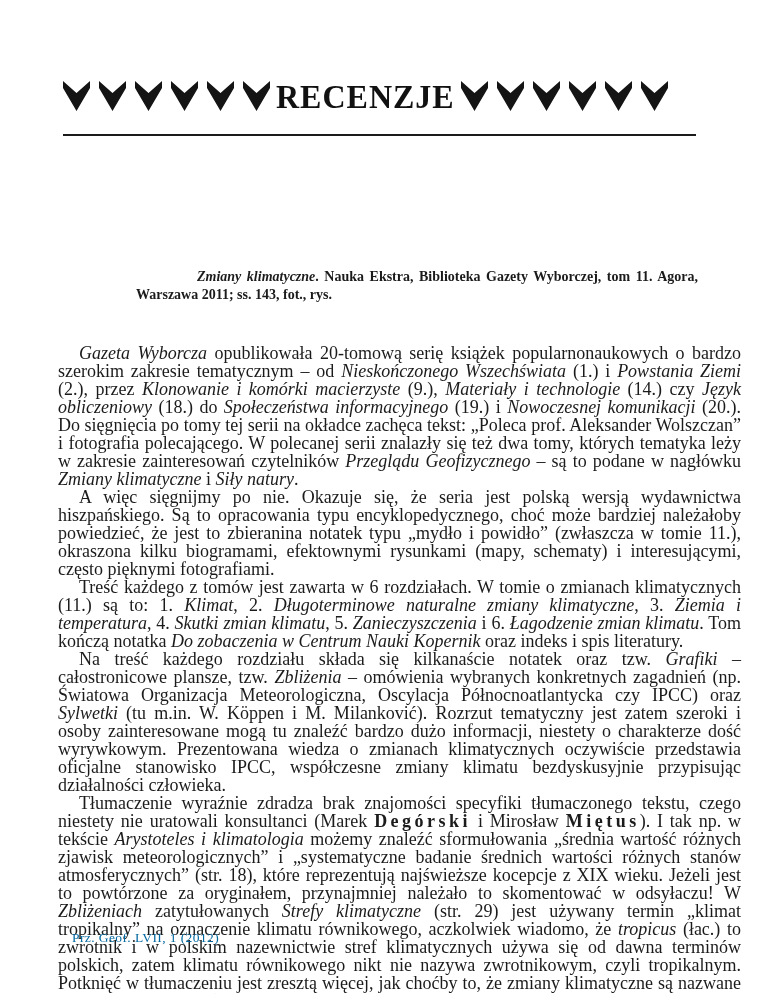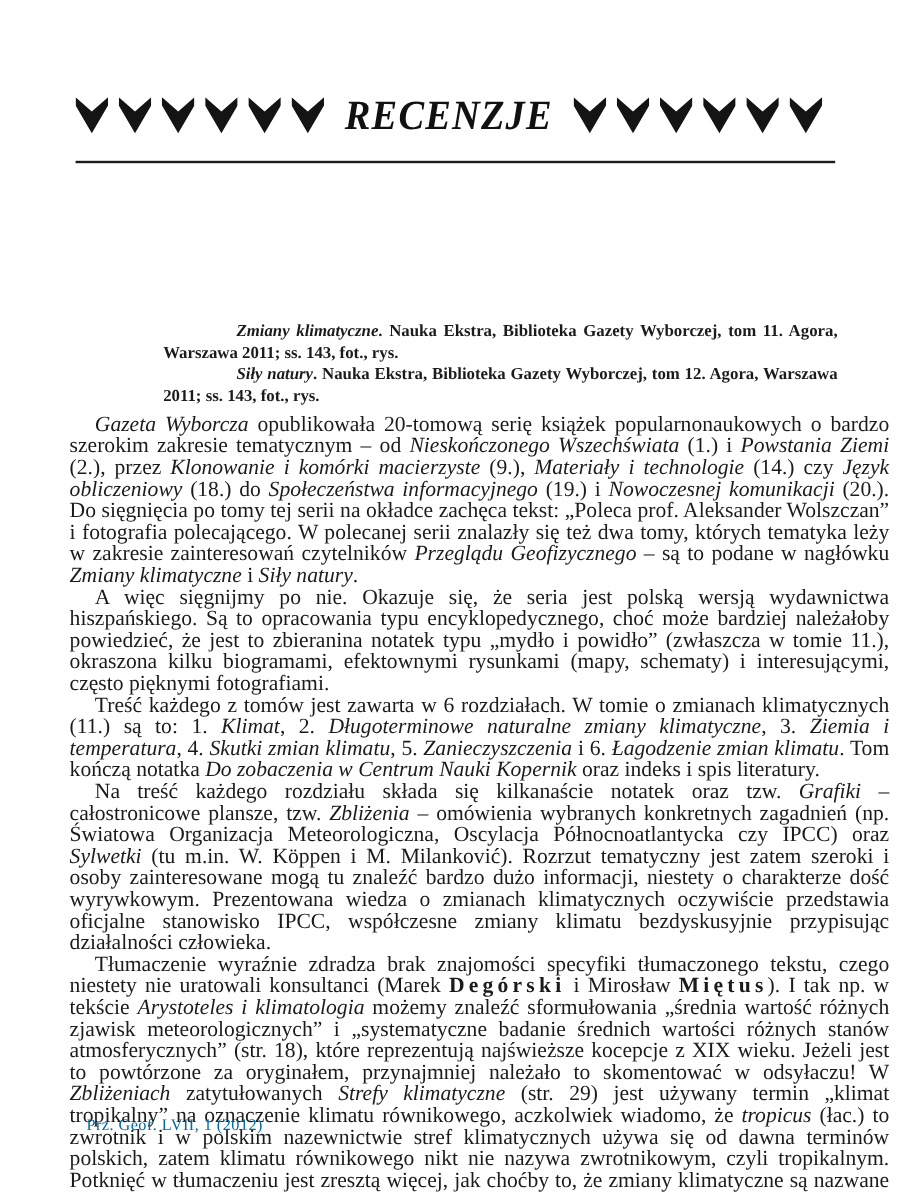--- a/index.html
+++ b/index.html
@@ -13,22 +13,21 @@
     overflow: hidden;
   }
   .header {
     position: absolute;
     top: 76px;
     left: 63px;
     width: 622px;
     height: 40px;
     display: flex;
     align-items: center;
-    justify-content: space-between;
-    font-style: italic;
+    justify-content: flex-start;
   }
   .ornaments { display: flex; gap: 9px; align-items: center; }
   .ornaments svg { display: block; }
   .ornaments polygon { fill: #141414; }
   .title {
     font-weight: bold;
     font-size: 32px;
     letter-spacing: 1px;
     line-height: 1;
     color: #111111;
@@ -123,21 +122,20 @@
         <svg width="27" height="30" viewBox="0 0 27 30" aria-hidden="true">
         <polygon points="0,0 13.5,12 27,0 27,7 13.5,30 0,7"></polygon>
       </svg>
       </div>
   </div>
 
   <div class="rule"></div>
 
   <div class="citations" id="citations">
       <p><em>Zmiany klimatyczne</em><span>. Nauka Ekstra, Biblioteka Gazety Wyborczej, tom 11. Agora, Warszawa 2011; ss. 143, fot., rys.</span></p>
-      <p><em>Siły natury</em><span>. Nauka Ekstra, Biblioteka Gazety Wyborczej, tom 12. Agora, Warszawa 2011; ss. 143, fot., rys.</span></p>
     </div>
 
   <div class="body-text" id="body-text">
       <p><em>Gazeta Wyborcza</em><span> opublikowała 20-tomową serię książek popularnonaukowych o bardzo szerokim zakresie tematycznym – od </span><em>Nieskończonego Wszechświata</em><span> (1.) i </span><em>Powstania Ziemi</em><span> (2.), przez </span><em>Klonowanie i komórki macierzyste</em><span> (9.), </span><em>Materiały i technologie</em><span> (14.) czy </span><em>Język obliczeniowy</em><span> (18.) do </span><em>Społeczeństwa informacyjnego</em><span> (19.) i </span><em>Nowoczesnej komunikacji</em><span> (20.). Do sięgnięcia po tomy tej serii na okładce zachęca tekst: „Poleca prof. Aleksander Wolszczan” i fotografia polecającego. W polecanej serii znalazły się też dwa tomy, których tematyka leży w zakresie zainteresowań czytelników </span><em>Przeglądu Geofizycznego</em><span> – są to podane w nagłówku </span><em>Zmiany klimatyczne</em><span> i </span><em>Siły natury</em><span>.</span></p>
       <p><span>A więc sięgnijmy po nie. Okazuje się, że seria jest polską wersją wydawnictwa hiszpańskiego. Są to opracowania typu encyklopedycznego, choć może bardziej należałoby powiedzieć, że jest to zbieranina notatek typu „mydło i powidło” (zwłaszcza w tomie 11.), okraszona kilku biogramami, efektownymi rysunkami (mapy, schematy) i interesującymi, często pięknymi fotografiami.</span></p>
       <p><span>Treść każdego z tomów jest zawarta w 6 rozdziałach. W tomie o zmianach klimatycznych (11.) są to: 1. </span><em>Klimat</em><span>, 2. </span><em>Długoterminowe naturalne zmiany klimatyczne</em><span>, 3. </span><em>Ziemia i temperatura</em><span>, 4. </span><em>Skutki zmian klimatu</em><span>, 5. </span><em>Zanieczyszczenia</em><span> i 6. </span><em>Łagodzenie zmian klimatu</em><span>. Tom kończą notatka </span><em>Do zobaczenia w Centrum Nauki Kopernik</em><span> oraz indeks i spis literatury.</span></p>
       <p><span>Na treść każdego rozdziału składa się kilkanaście notatek oraz tzw. </span><em>Grafiki</em><span> – całostronicowe plansze, tzw. </span><em>Zbliżenia</em><span> – omówienia wybranych konkretnych zagadnień (np. Światowa Organizacja Meteorologiczna, Oscylacja Północnoatlantycka czy IPCC) oraz </span><em>Sylwetki</em><span> (tu m.in. W. Köppen i M. Milanković). Rozrzut tematyczny jest zatem szeroki i osoby zainteresowane mogą tu znaleźć bardzo dużo informacji, niestety o charakterze dość wyrywkowym. Prezentowana wiedza o zmianach klimatycznych oczywiście przedstawia oficjalne stanowisko IPCC, współczesne zmiany klimatu bezdyskusyjnie przypisując działalności człowieka.</span></p>
       <p><span>Tłumaczenie wyraźnie zdradza brak znajomości specyfiki tłumaczonego tekstu, czego niestety nie uratowali konsultanci (Marek </span><span class="spaced">Degórski</span><span> i Mirosław </span><span class="spaced">Miętus</span><span>). I tak np. w tekście </span><em>Arystoteles i klimatologia</em><span> możemy znaleźć sformułowania „średnia wartość różnych zjawisk meteorologicznych” i „systematyczne badanie średnich wartości różnych stanów atmosferycznych” (str. 18), które reprezentują najświeższe kocepcje z XIX wieku. Jeżeli jest to powtórzone za oryginałem, przynajmniej należało to skomentować w odsyłaczu! W </span><em>Zbliżeniach</em><span> zatytułowanych </span><em>Strefy klimatyczne</em><span> (str. 29) jest używany termin „klimat tropikalny” na oznaczenie klimatu równikowego, aczkolwiek wiadomo, że </span><em>tropicus</em><span> (łac.) to zwrotnik i w polskim nazewnictwie stref klimatycznych używa się od dawna terminów polskich, zatem klimatu równikowego nikt nie nazywa zwrotnikowym, czyli tropikalnym. Potknięć w tłumaczeniu jest zresztą więcej, jak choćby to, że zmiany klimatyczne są nazwane długoterminowymi (np. str. 7, 32, 37), podczas gdy po polsku są określane jako długookresowe, długoterminowe zaś są prognozy pogody. Stwierdzenie, jakoby Milanković „ ... połączył ruch Ziemi ze zmianami klimatycznymi” (str. 37) jest pomyleniem skutku z przyczyną. Określenie „teren Pacyfiku” należy zaś uznać za</span></p>
     </div>
 

